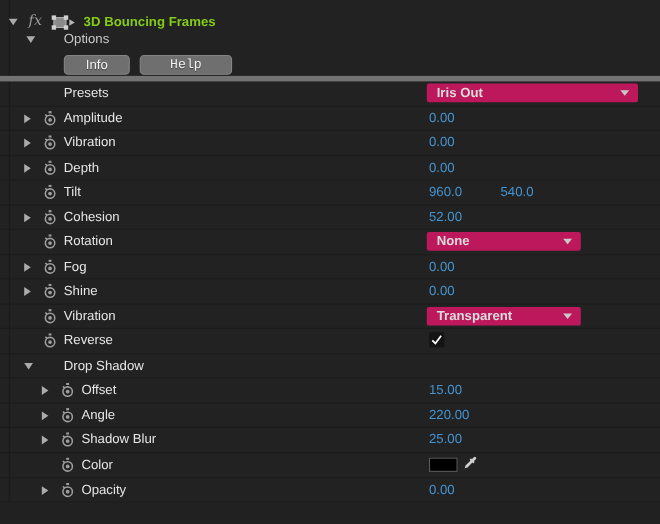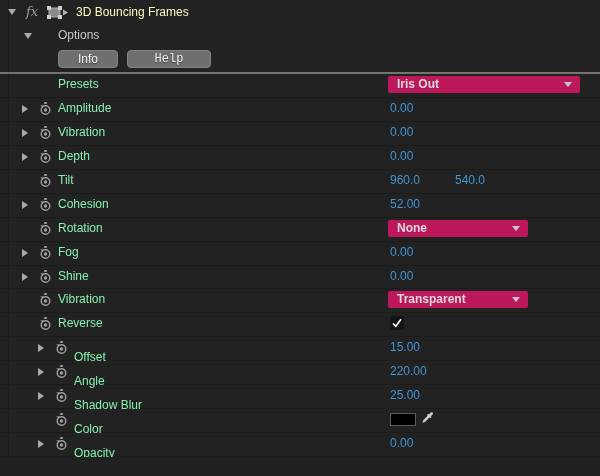--- a/index.html
+++ b/index.html
@@ -8,49 +8,49 @@
     width:600px;height:476px;
     background:#222222;
     font-family:"Liberation Sans", sans-serif;
     font-size:12px;
     color:#c2c2c2;
     overflow:hidden;
   }
   .gutter-line{position:absolute;left:8px;top:0;width:1px;height:476px;background:#1b1b1b;}
 
   
-  .hdr{position:absolute;left:0;top:0;width:600px;height:24px;}
+  .hdr{position:absolute;left:0;top:8px;width:600px;height:24px;}
   .hdr .exp{position:absolute;left:8px;top:9px;}
   .hdr .fx{position:absolute;left:26px;top:4px;font-family:"DejaVu Serif",serif;font-style:italic;color:#9c9c9c;font-size:13px;}
   .hdr .fxicon{position:absolute;left:46px;top:5px;}
-  .hdr .ttl{position:absolute;left:76px;top:0;line-height:24px;font-weight:normal;color:#fef9c3;}
+  .hdr .ttl{position:absolute;left:76px;top:0;line-height:24px;font-weight:bold;color:#84cc16;}
 
   
   .optrow{position:absolute;left:0;top:24px;width:600px;height:22px;}
   .optrow .exp{position:absolute;left:24px;top:9px;}
   .optrow .lbl{position:absolute;left:58px;top:0;line-height:22px;color:#c9c9c9;}
-  .btnrow{position:absolute;left:0;top:46px;width:600px;height:28px;border-bottom:2px solid #737373;box-sizing:border-box;}
+  .btnrow{position:absolute;left:0;top:46px;width:600px;height:28px;border-bottom:5px solid #737373;box-sizing:border-box;}
   .btn{
     position:absolute;top:4px;height:18px;line-height:17px;
     background:#6f6f6f;border:1px solid #848484;border-radius:4px;
     color:#f2f2f2;text-align:center;box-sizing:border-box;
     text-shadow:0 1px 1px rgba(0,0,0,.45);cursor:default;
   }
   .btn.info{left:58px;width:60px;}
   .btn.help{left:127px;width:84px;font-family:Liberation Mono, monospace;}
 
   
   .rows{position:absolute;left:0;top:74px;width:600px;height:383px;display:flex;flex-direction:column;}
   .prow{position:relative;flex:1;border-bottom:1px solid #1c1c1c;box-sizing:border-box;}
   .prow .tri{position:absolute;left:22px;top:7px;}
   .prow .watch{position:absolute;left:39px;top:4px;}
-  .prow .lbl{position:absolute;left:58px;top:0;line-height:20px;color:#86efac;white-space:nowrap;}
+  .prow .lbl{position:absolute;left:58px;top:0;line-height:20px;color:#e5e5e5;white-space:nowrap;}
   .prow.child .tri{left:38px;}
   .prow.child .watch{left:55px;}
-  .prow.child .lbl{left:74px;margin-top:10px;}
+  .prow.child .lbl{left:74px;}
   .prow.section .tri{left:22px;top:8px;}
   .prow .val{position:absolute;left:390px;top:0;line-height:20px;color:#4394d0;cursor:default;}
   .prow .val2{position:absolute;left:455px;top:0;line-height:20px;color:#4394d0;cursor:default;}
 
   
   .tri-r{width:0;height:0;border-left:6px solid #ababab;border-top:4px solid transparent;border-bottom:4px solid transparent;display:inline-block;}
   .tri-d{width:0;height:0;border-top:6px solid #ababab;border-left:4px solid transparent;border-right:4px solid transparent;display:inline-block;}
 
   
   .dd{position:absolute;left:388px;top:2px;height:17px;background:#be185d;border-radius:2px;cursor:default;}
@@ -251,20 +251,24 @@
           </svg>
       </span>
       <span class="lbl">Reverse</span>
       <span class="chk">
         <svg width="14" height="14" viewBox="0 0 14 14">
             <polyline points="3,7.5 5.8,10.2 11,3.2" fill="none" stroke="#ffffff" stroke-width="1.6"></polyline>
           </svg>
       </span>
     </div>
 
+    <div class="prow section">
+      <span class="tri tri-d"></span>
+      <span class="lbl">Drop Shadow</span>
+    </div>
 
     <div class="prow child">
       <span class="tri tri-r"></span>
       <span class="watch">
         <svg width="13" height="14" viewBox="0 0 13 14">
             <rect x="5.2" y="0" width="2.6" height="2" fill="#9e9e9e"></rect>
             <line x1="2.2" y1="3.2" x2="3.8" y2="4.6" stroke="#9e9e9e" stroke-width="1.4"></line>
             <circle cx="6.5" cy="8" r="4.3" fill="none" stroke="#9e9e9e" stroke-width="1.4"></circle>
             <circle cx="6.5" cy="8" r="1.7" fill="#9e9e9e"></circle>
           </svg>

